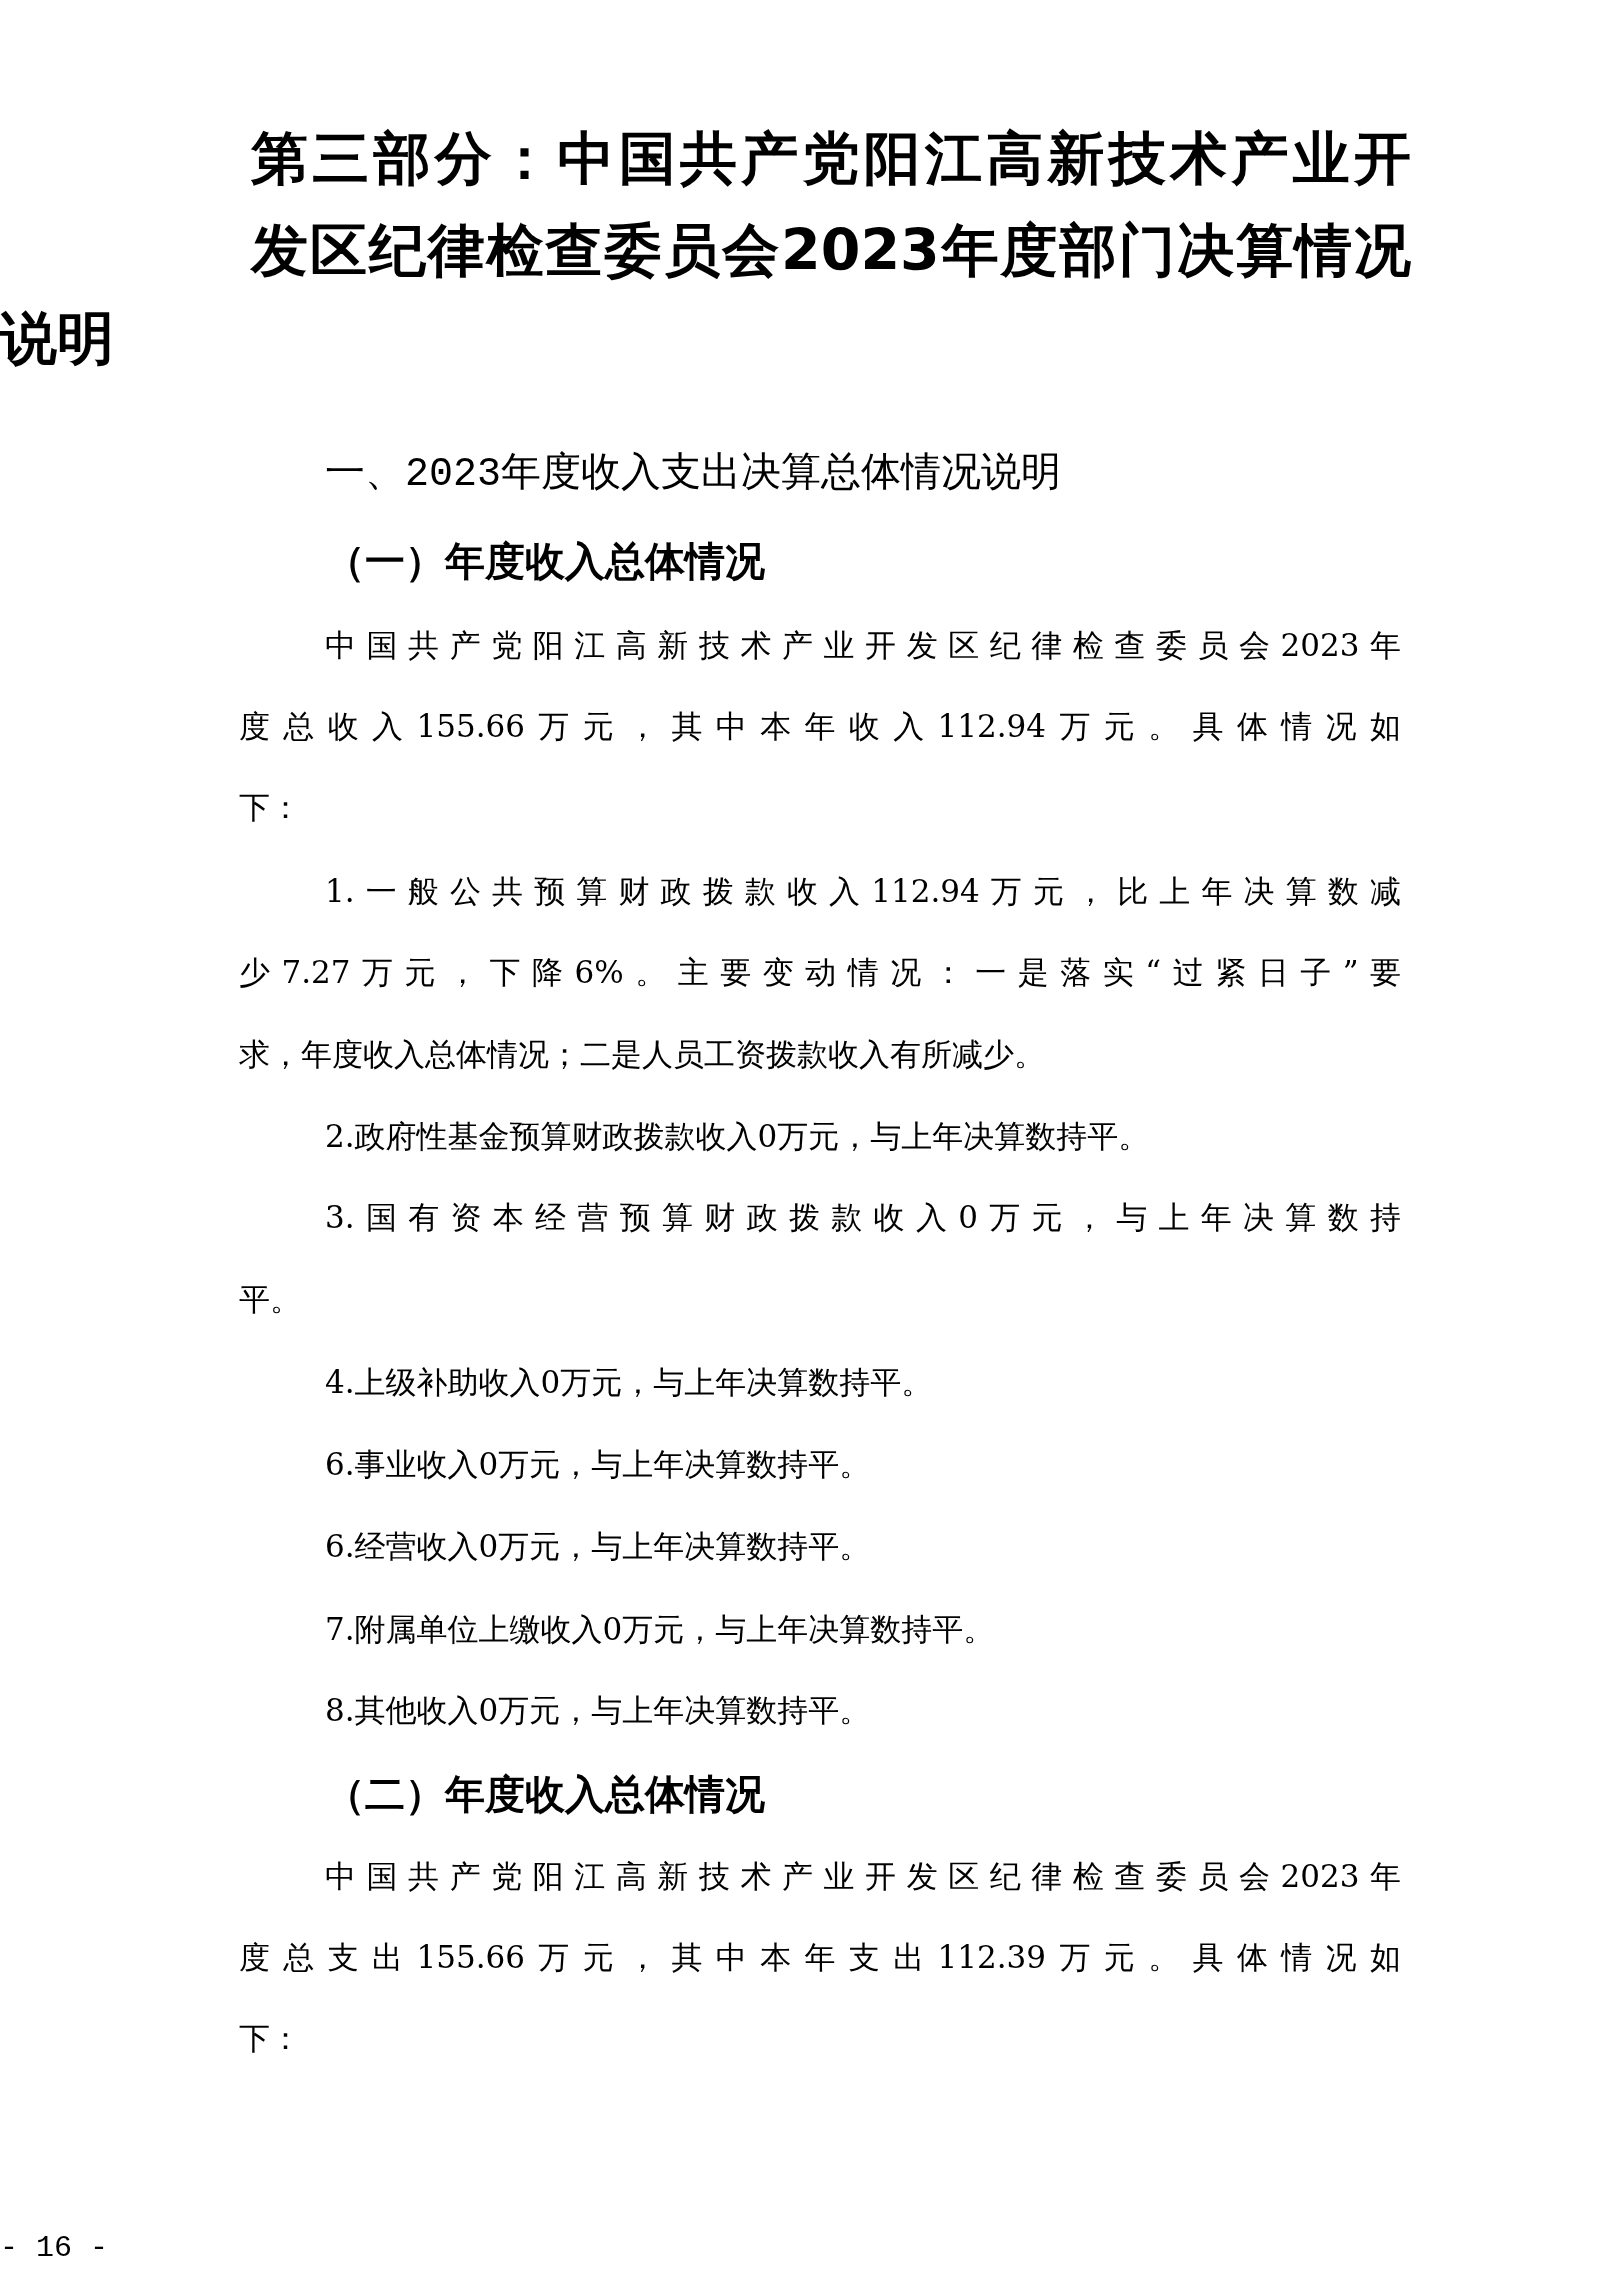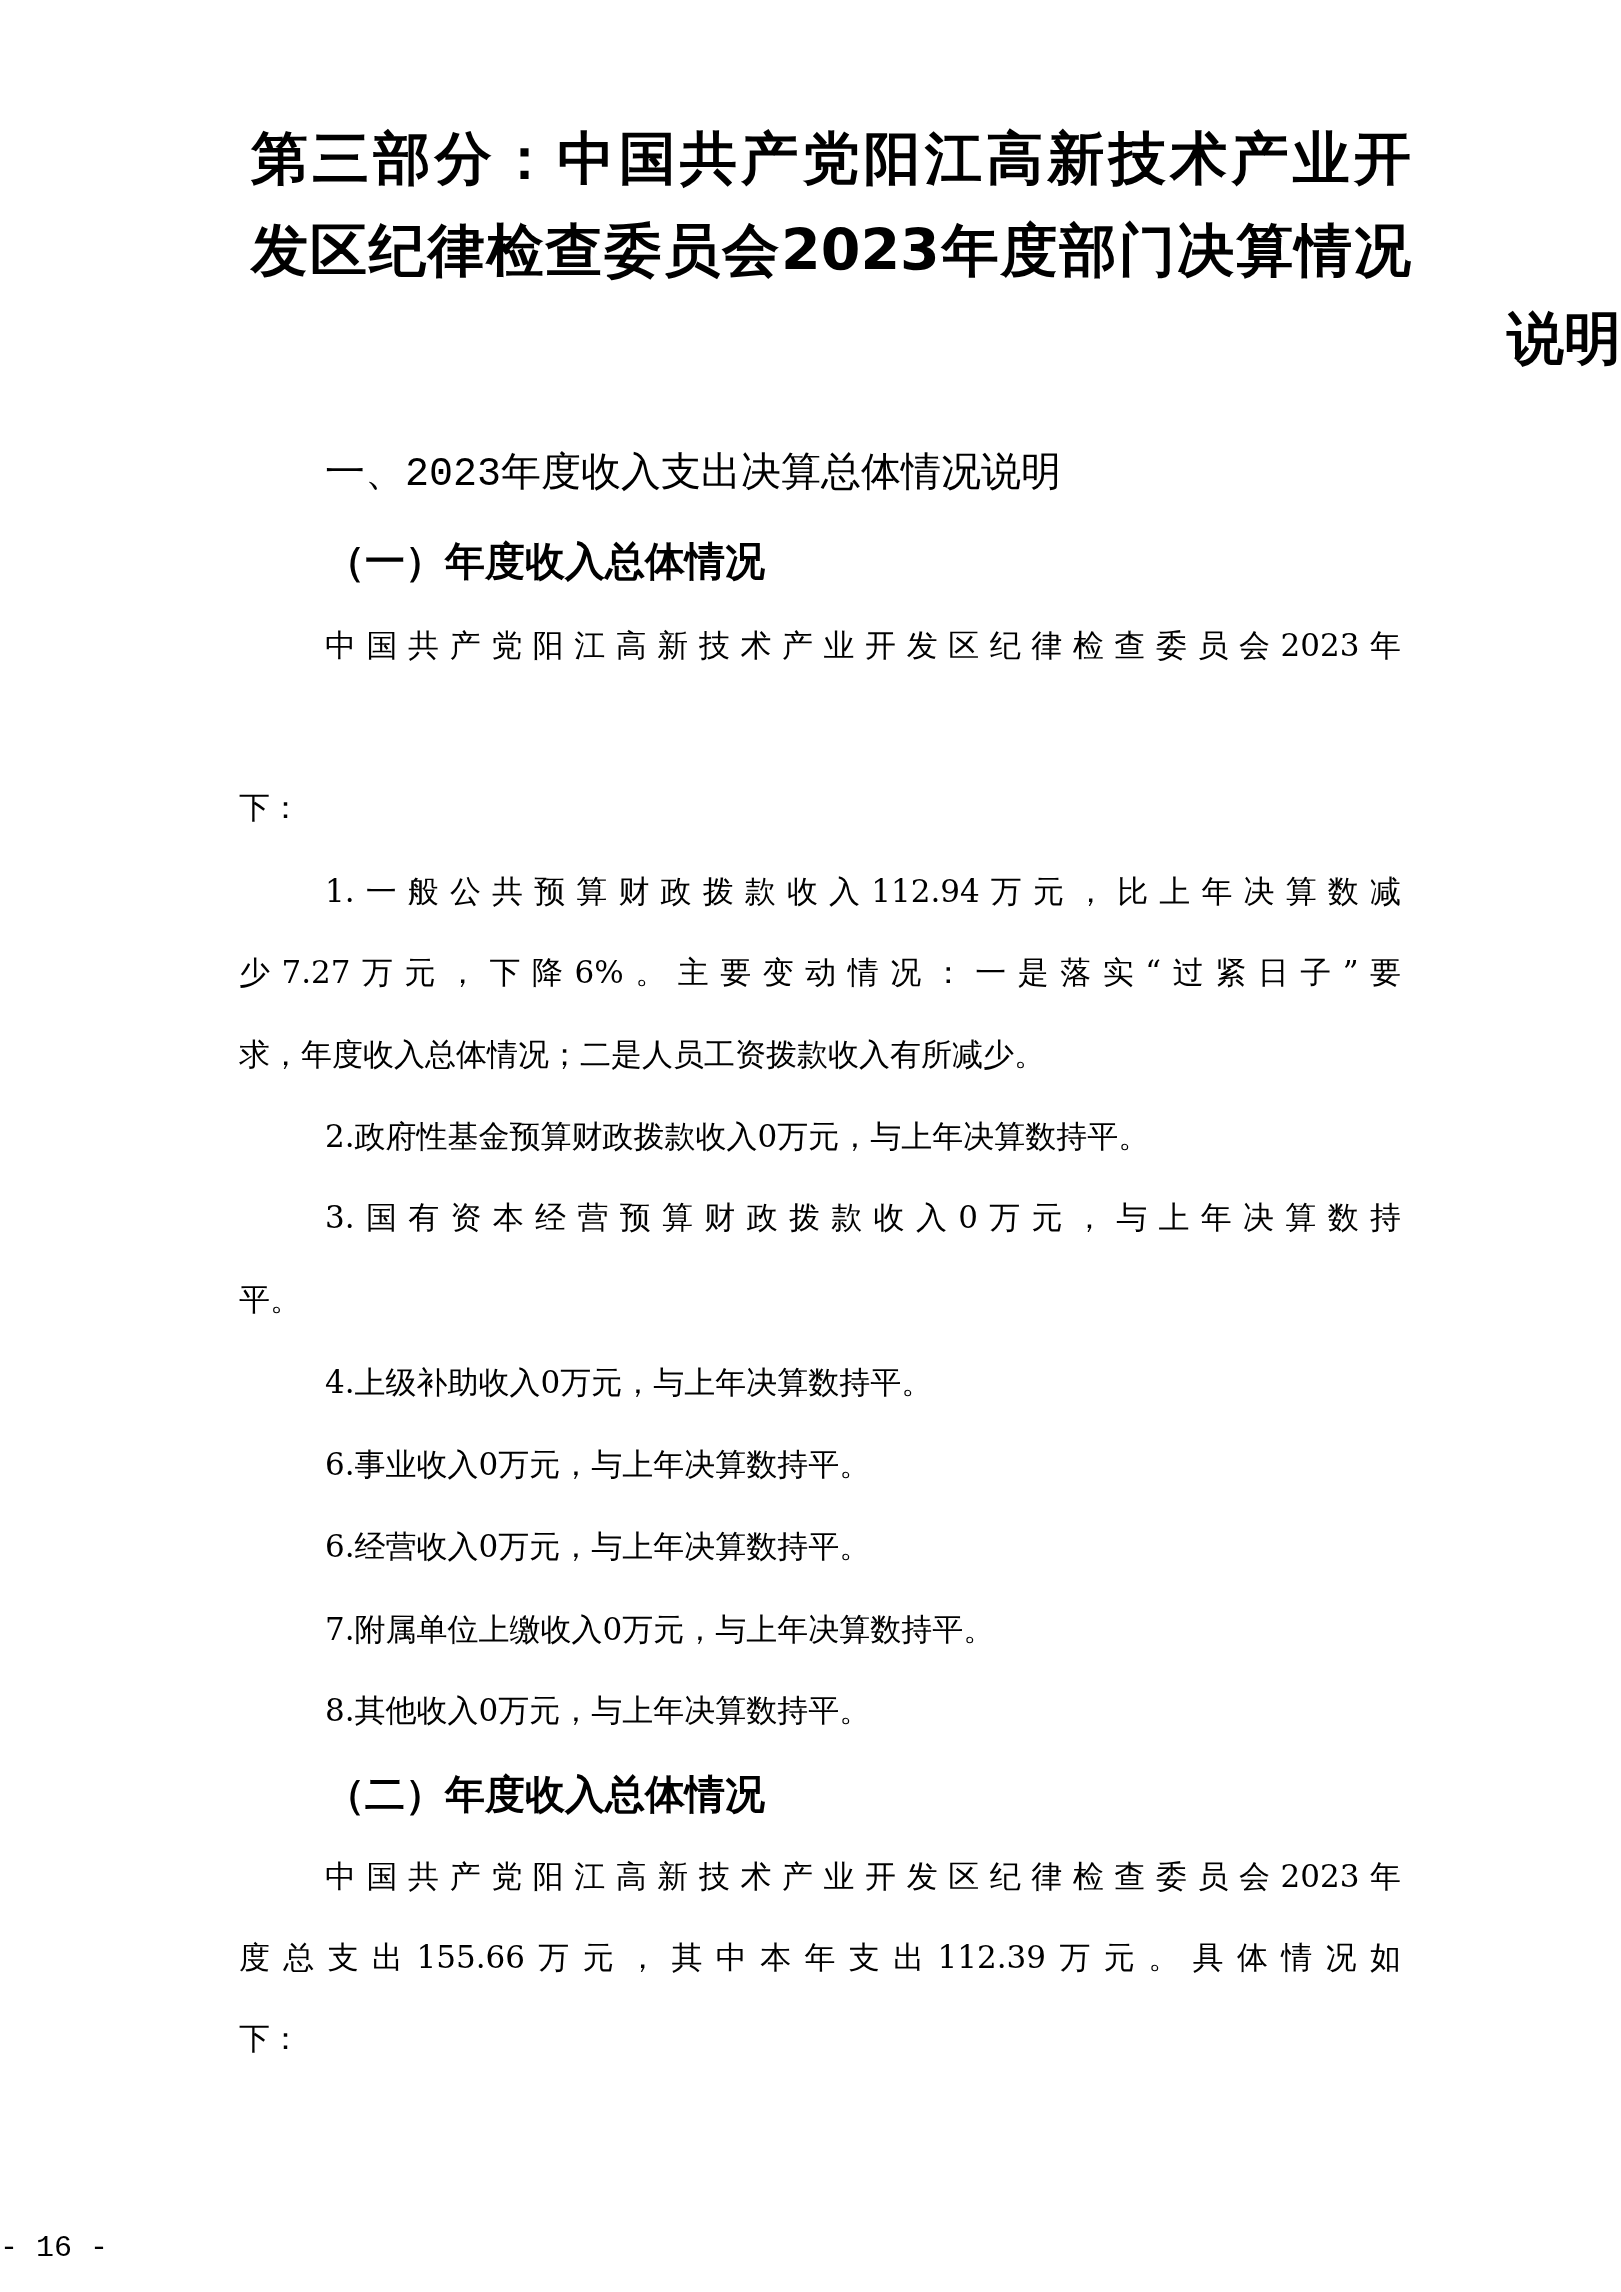--- a/index.html
+++ b/index.html
@@ -1,19 +1,19 @@
 <!DOCTYPE html>
 <html><head>
 <meta charset="utf-8">
 <style>
   html, body { margin: 0; padding: 0; background: #ffffff; }
   body { width: 1621px; height: 2293px; position: relative; overflow: hidden; color: #000; }
   .page { position: absolute; left: 0; top: 0; width: 1621px; height: 2293px; background: #fff; }
   .title-line {
-    position: absolute; left: 0; width: 1621px; text-align: right;
+    position: absolute; left: 0; width: 1621px; text-align: left;
     font-family: "DejaVu Sans", "Liberation Sans", sans-serif;
     font-size: 57px; line-height: 69px; height: 69px; font-weight: bold; white-space: nowrap;
   }
   .title-line.full { left: 251px; width: 1160px; text-align: justify; text-align-last: justify; }
   .h1 {
     position: absolute; left: 325px; height: 49px; line-height: 49px;
     font-family: Liberation Mono, monospace;
     font-size: 40px; white-space: nowrap;
   }
   .h2 {
@@ -42,20 +42,21 @@
 
   <div class="title-line full" style="top:124px;">第三部分：中国共产党阳江高新技术产业开</div>
   <div class="title-line full" style="top:216px;">发区纪律检查委员会2023年度部门决算情况</div>
   <div class="title-line" style="top:304px;">说明</div>
 
   <div class="h1" style="top:450px;">一、2023年度收入支出决算总体情况说明</div>
 
   <div class="h2" style="top:536px;">（一）年度收入总体情况</div>
 
   <div class="line full indent" style="top:621px;">中国共产党阳江高新技术产业开发区纪律检查委员会2023年</div>
+  <div class="line full noindent" style="top:702px;">度总收入155.66万元，其中本年收入112.94万元。具体情况如</div>
   <div class="line noindent" style="top:783px;">下：</div>
 
   <div class="line full indent" style="top:867px;">1.一般公共预算财政拨款收入112.94万元，比上年决算数减</div>
   <div class="line full noindent" style="top:948px;">少7.27万元，下降6%。主要变动情况：一是落实“过紧日子”要</div>
   <div class="line noindent" style="top:1030px;">求，年度收入总体情况；二是人员工资拨款收入有所减少。</div>
 
   <div class="line indent" style="top:1112px;">2.政府性基金预算财政拨款收入0万元，与上年决算数持平。</div>
 
   <div class="line full indent" style="top:1193px;">3.国有资本经营预算财政拨款收入0万元，与上年决算数持</div>
   <div class="line noindent" style="top:1275px;">平。</div>

